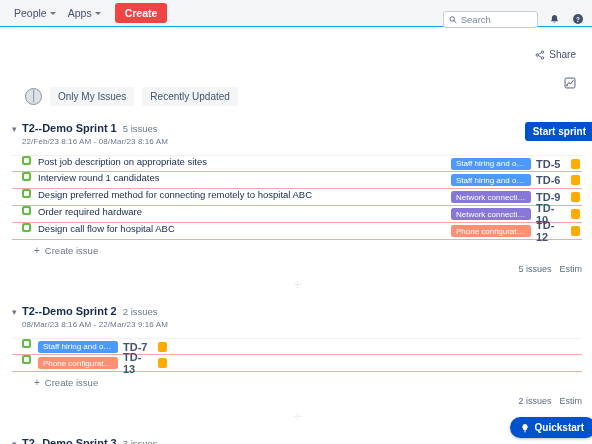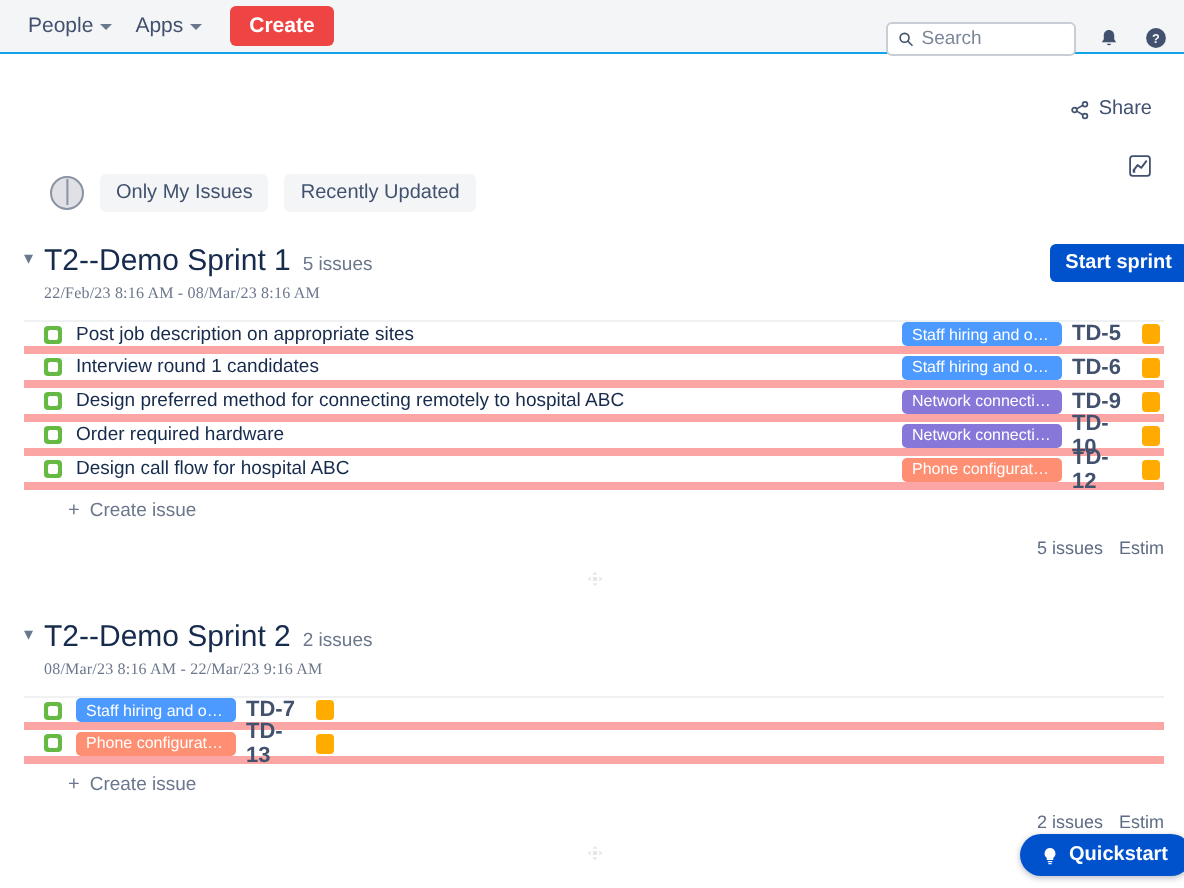--- a/index.html
+++ b/index.html
@@ -154,41 +154,41 @@
   }
   .chev {
     width: 10px; flex: none;
     color: #6b778c; font-size: 9px;
     line-height: 12px; margin-top: 1px;
     cursor: pointer;
   }
   .sprint-titles { flex: 1; }
   .sprint-title-row { display: flex; align-items: baseline; gap: 6px; }
   .sprint-name {
-    font-size: 15px; font-weight: normal; color: #172b4d;
+    font-size: 11px; font-weight: bold; color: #172b4d;
   }
   .sprint-count { font-size: 9.5px; color: #6b778c; }
   .sprint-dates {
     font-size: 8px; color: #6b778c;
-    margin-top: 3px; letter-spacing: .1px; font-family: Liberation Serif, serif;
+    margin-top: 3px; letter-spacing: .1px;
   }
   .start-sprint {
     position: absolute; right: -12px; top: 0;
     background: #0052cc; color: #fff;
     font-size: 10px; font-weight: bold;
     border: none; border-radius: 3px;
     padding: 4px 8px; cursor: pointer;
     font-family: inherit; white-space: nowrap;
   }
 
   .issue-list { margin-top: 9px; }
   .issue-row {
-    display: flex; align-items: center;
+    display: flex; 
     height: 17px;
-    border-bottom: 4px solid #fca5a5;
+    border-bottom: 1px solid #fca5a5;
     padding-left: 10px;
     position: relative;
     cursor: pointer;
   }
   .issue-row:first-child { border-top: 1px solid #f0f1f3; }
   .task-icon {
     width: 9px; height: 9px;
     border-radius: 2px;
     background: #4bade8;
     flex: none; margin-right: 7px;

